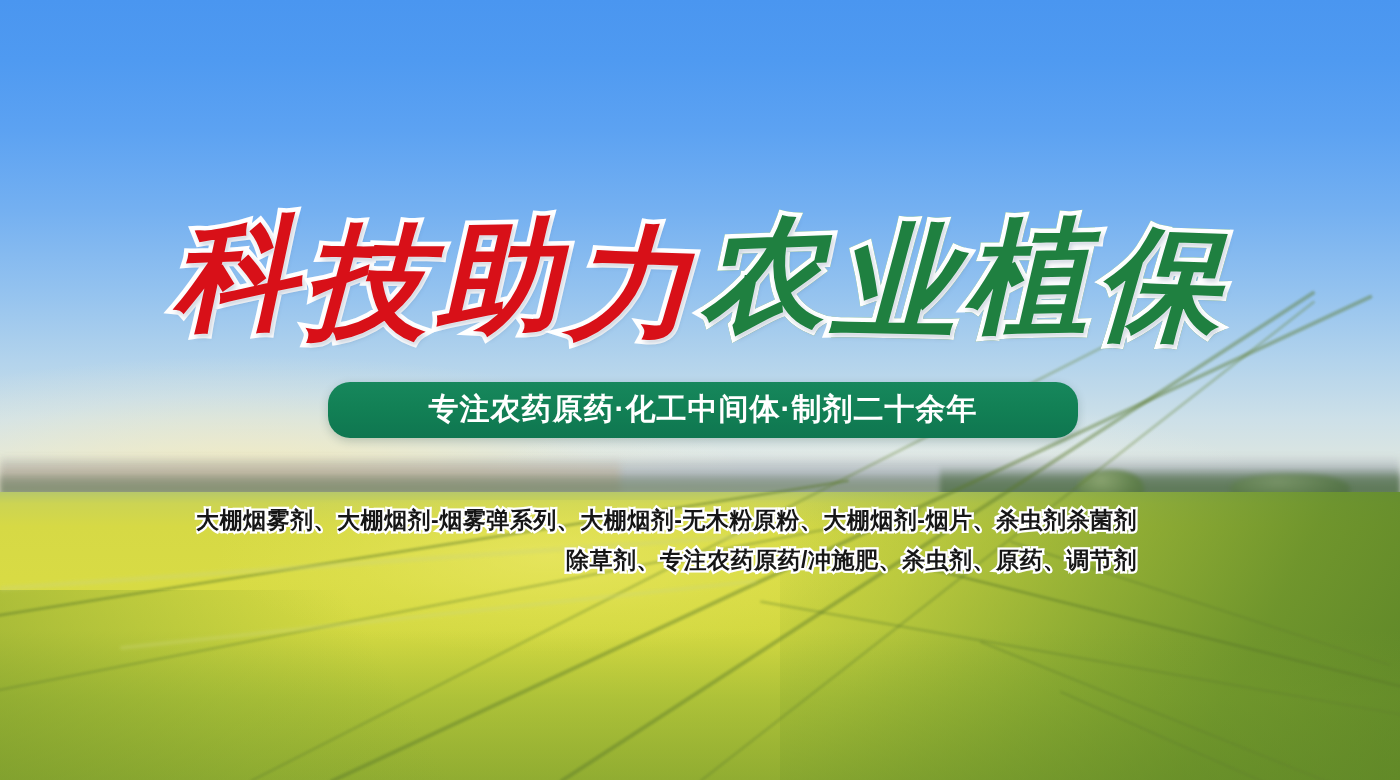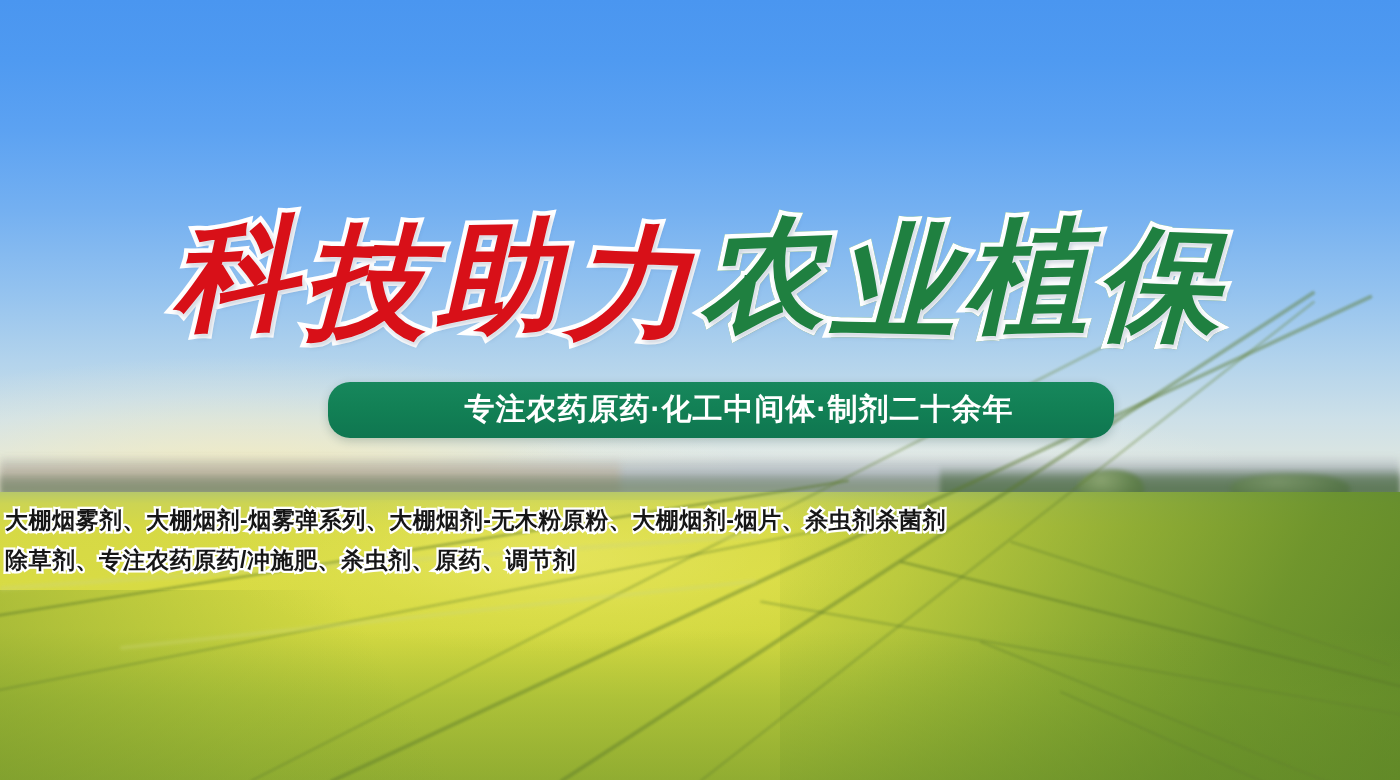--- a/index.html
+++ b/index.html
@@ -178,35 +178,35 @@
   .title .ch.s2{transform:translateY(2px) rotate(1deg);}
   .title .ch.s3{transform:translateY(-3px) rotate(-1deg);}
   .title .ch.s4{transform:translateY(4px) rotate(2deg);}
 
   
   .pill{
     position:absolute;left:328px;top:382px;width:750px;height:56px;
     background:linear-gradient(to bottom,#17875c 0%,#128055 48%,#0f7650 100%);
     border-radius:22px 22px 22px 22px;
     box-shadow:0 3px 10px rgba(20,60,50,.22);
-    display:flex;align-items:center;justify-content:center;padding-left:36px;
+    display:flex;align-items:center;justify-content:center;
   }
   .pill-text{
     color:#ffffff;
     font-size:30px;font-weight:bold;
     letter-spacing:1px;
     white-space:nowrap;
     line-height:1;
     padding-bottom:2px;
   }
 
   
   .products{
-    position:absolute;left:5px;top:500px;width:1121px;
-    text-align:left;
+    position:absolute;left:16px;top:500px;width:1121px;
+    text-align:right;
   }
   .prod-line{
     font-size:23px;font-weight:bold;
     color:#161616;
     letter-spacing:.5px;
     line-height:40px;
     white-space:nowrap;
     -webkit-text-stroke:4.5px #ffffff;
     paint-order:stroke fill;
     text-shadow:0 0 3px rgba(255,255,255,.95);

